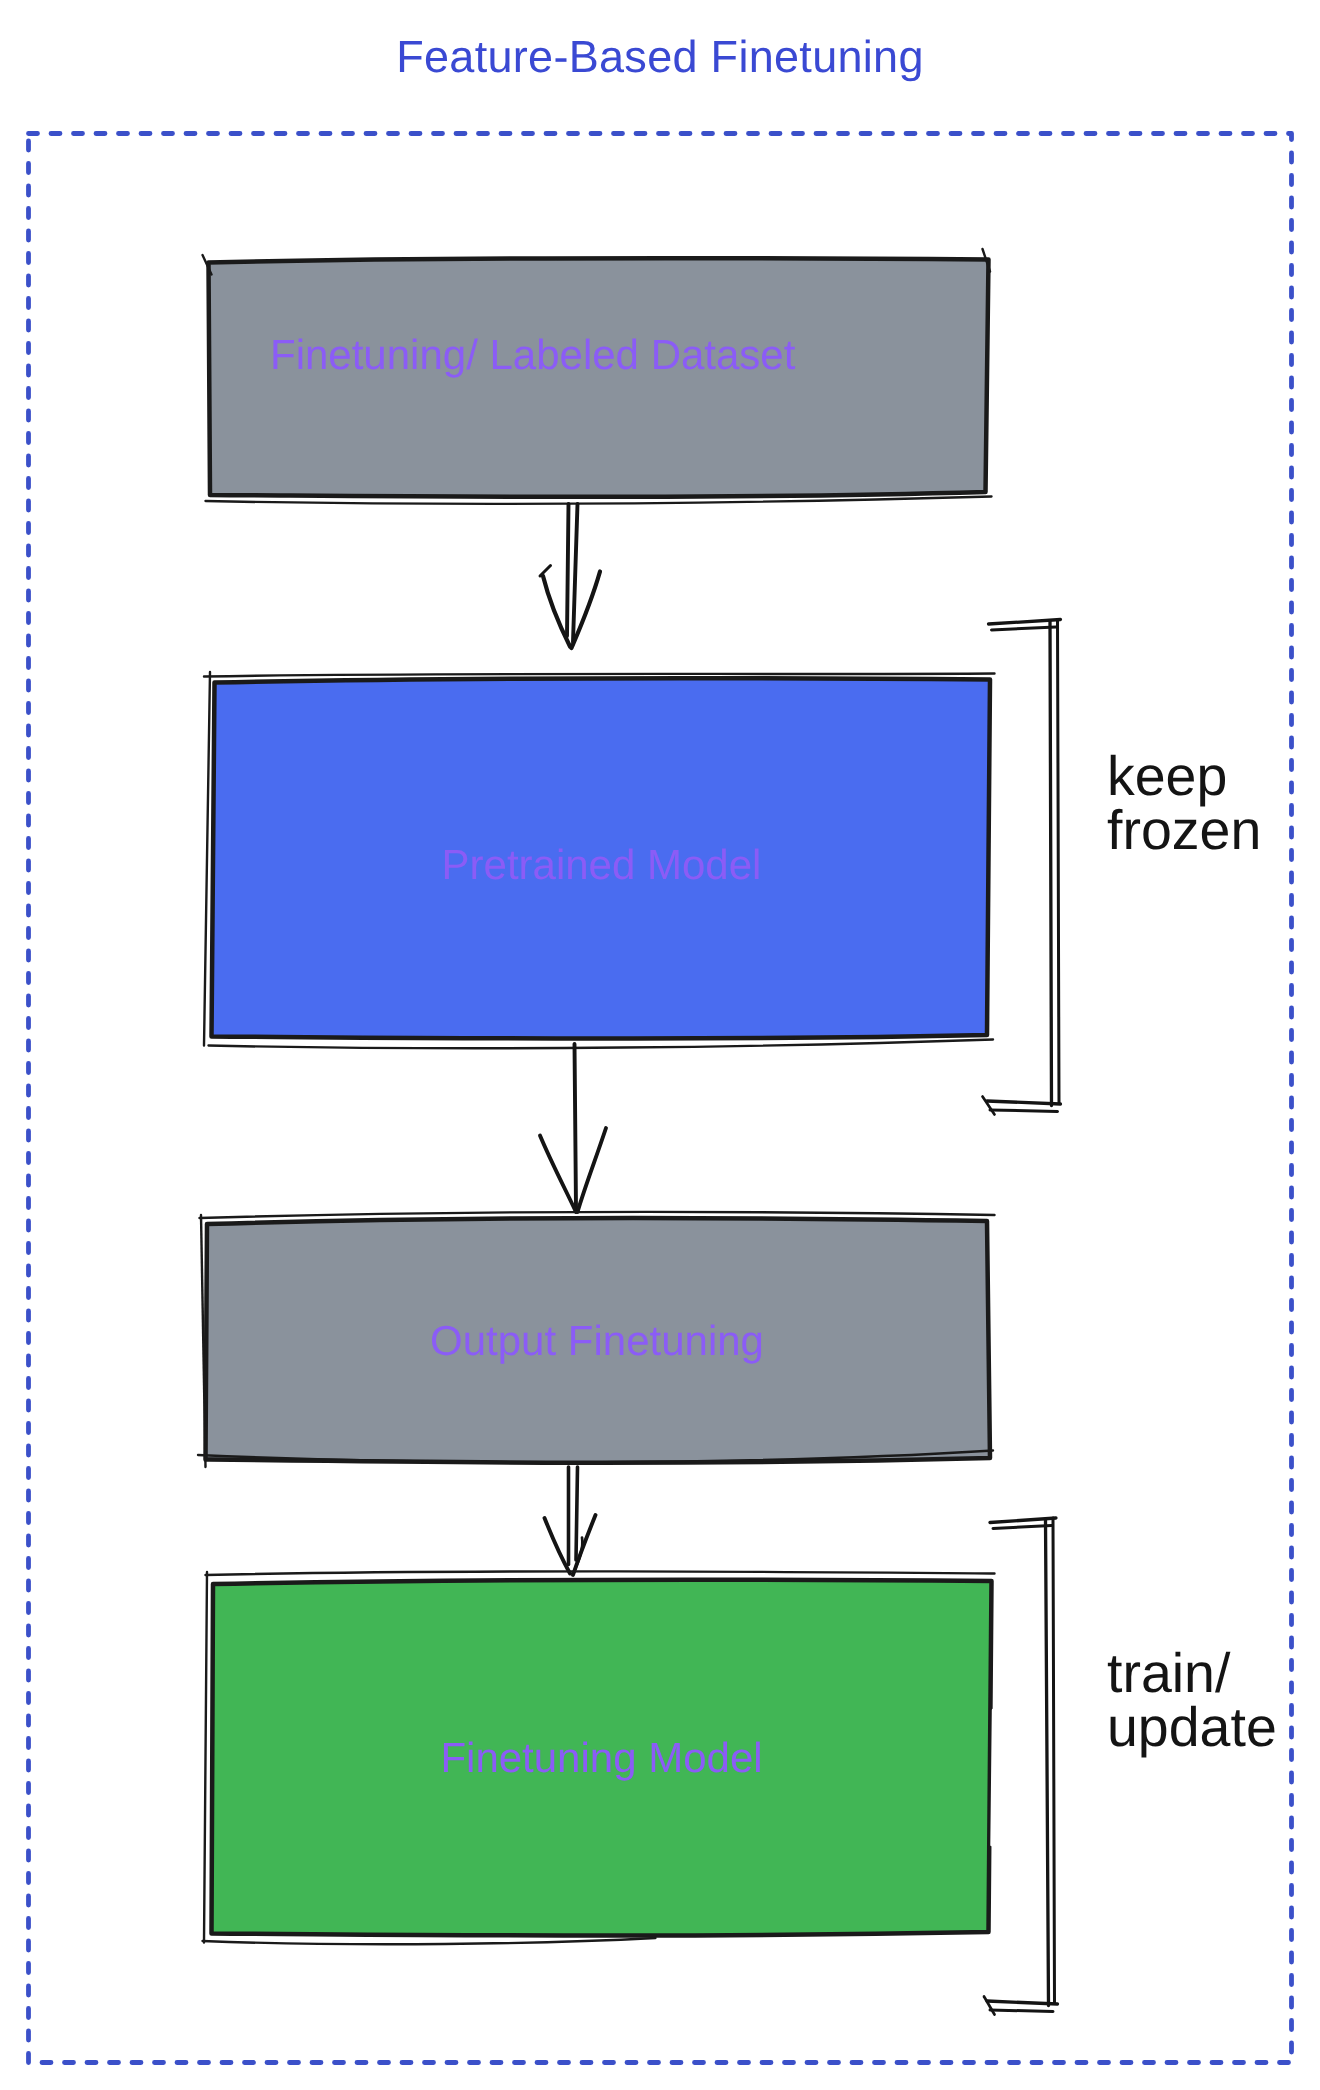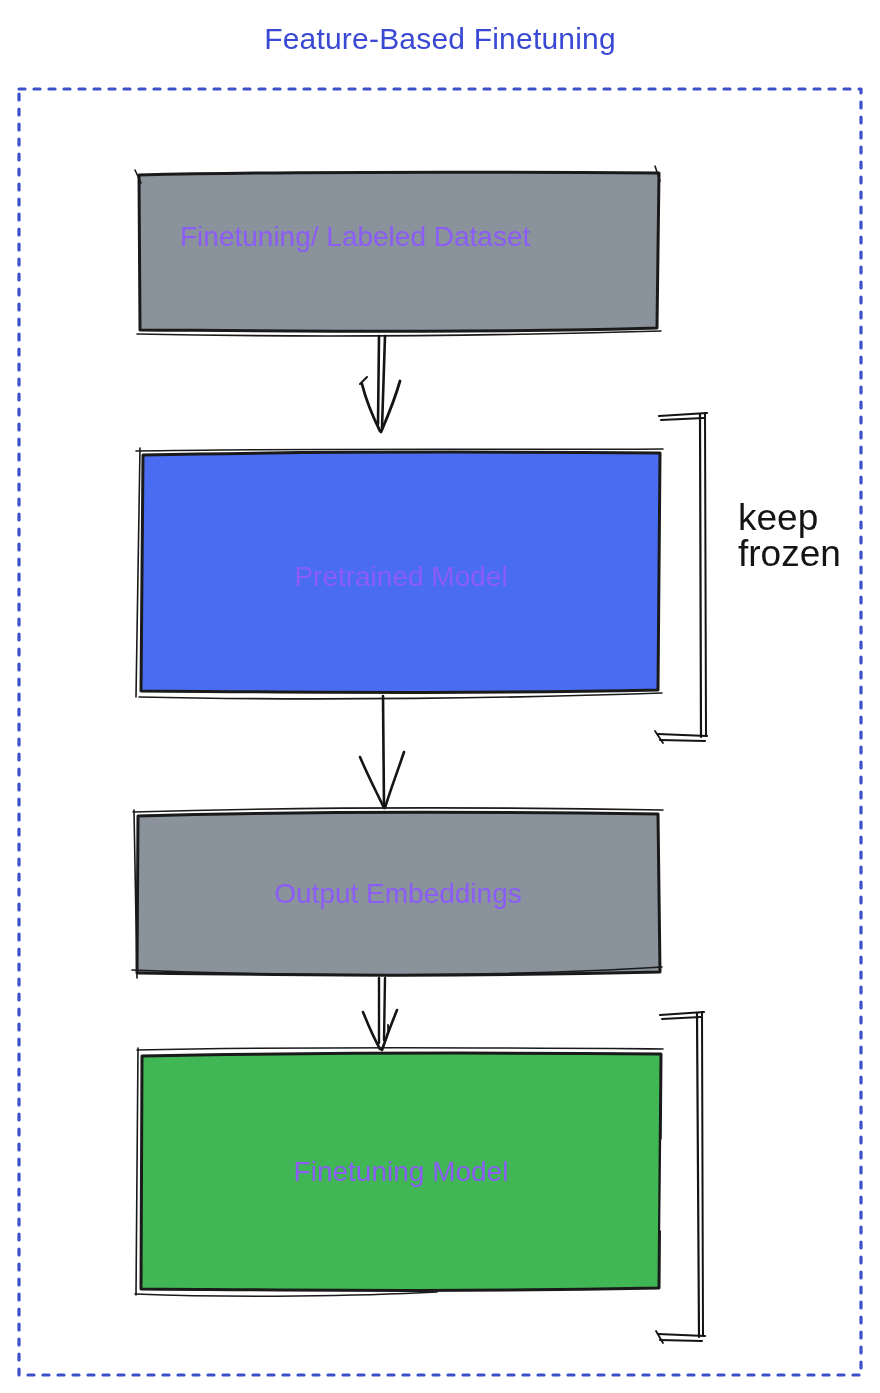--- a/index.html
+++ b/index.html
@@ -127,20 +127,21 @@
       <path d="M658,1334 L705,1336" stroke-width="2.2"></path>
       <path d="M660,1340 L702,1341" stroke-width="2"></path>
       <path d="M656,1331 L663,1343" stroke-width="1.8"></path>
     </g>
   </svg>
 
   <div class="node-label" style="left:180px; top:220px;">Finetuning/ Labeled Dataset</div>
 
   <div class="node-label centered" style="left:140px; top:560px; width:522px;">Pretrained Model</div>
 
-  <div class="node-label centered" style="left:136px; top:877px; width:524px;">Output Embeddings</div>
+  <div class="node-label centered" style="left:136px; top:877px; width:524px;">Output Finetuning</div>
 
   <div class="node-label centered" style="left:140px; top:1155px; width:522px;">Finetuning Model</div>
 
   <div class="annot" style="left:738px; top:500px;">keep frozen</div>
 
+  <div class="annot" style="left:738px; top:1098px;">train/ update</div>
 
 </div>
 
 </body></html>

